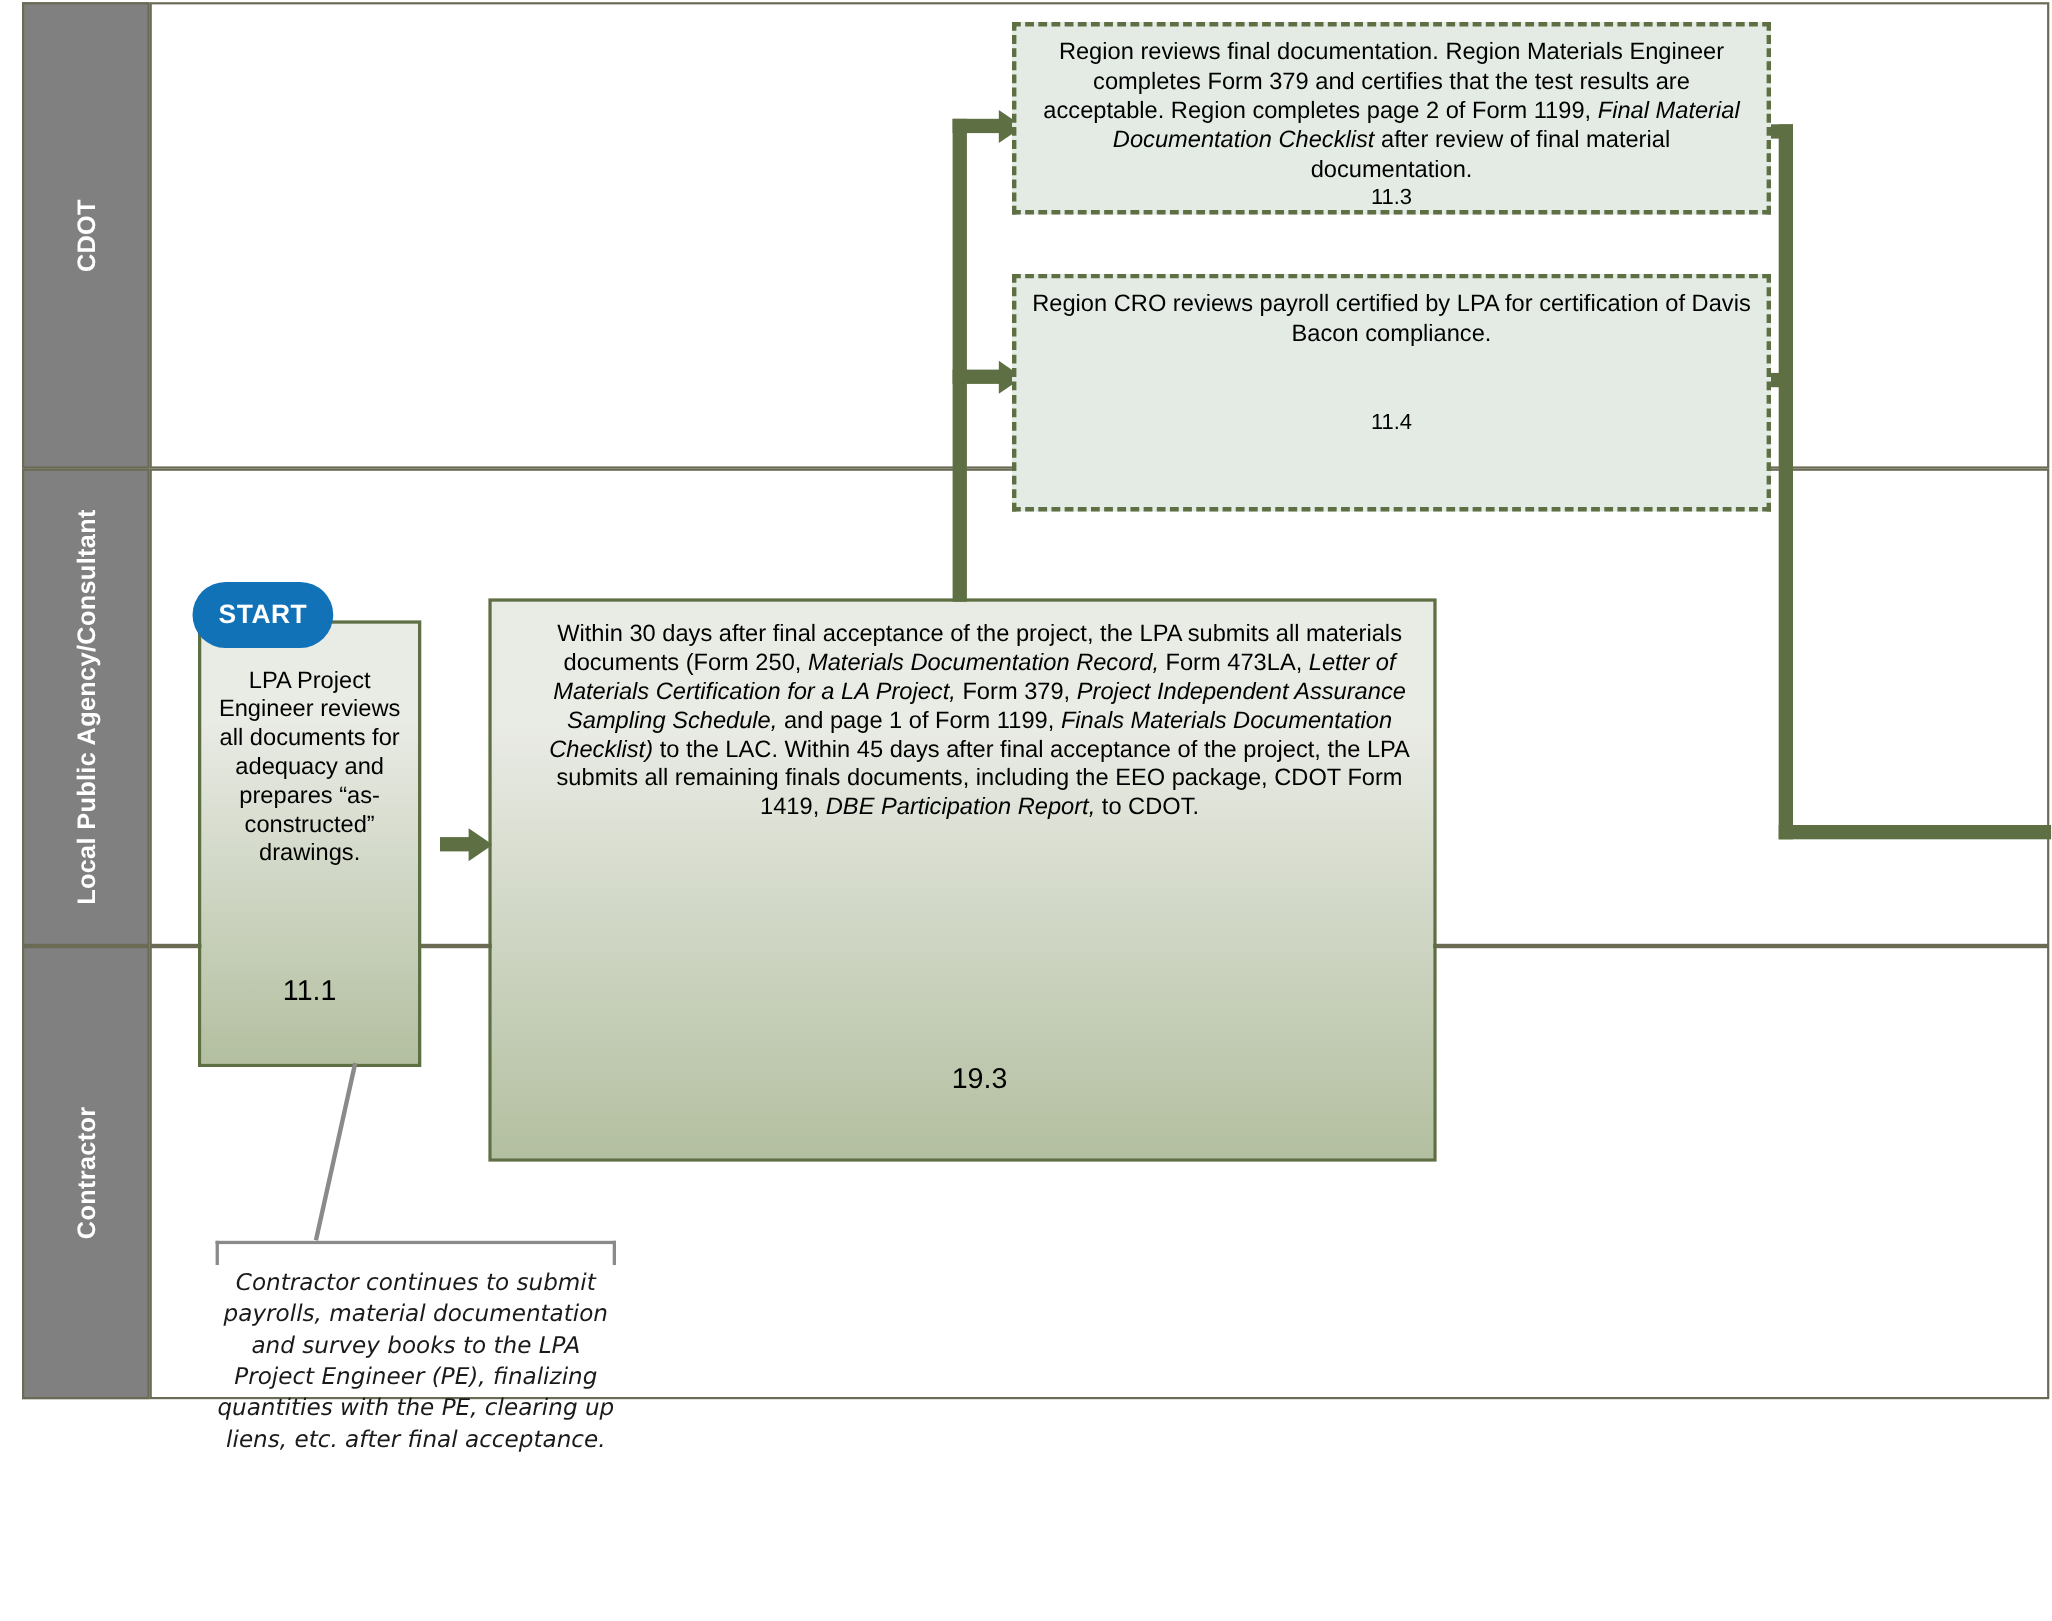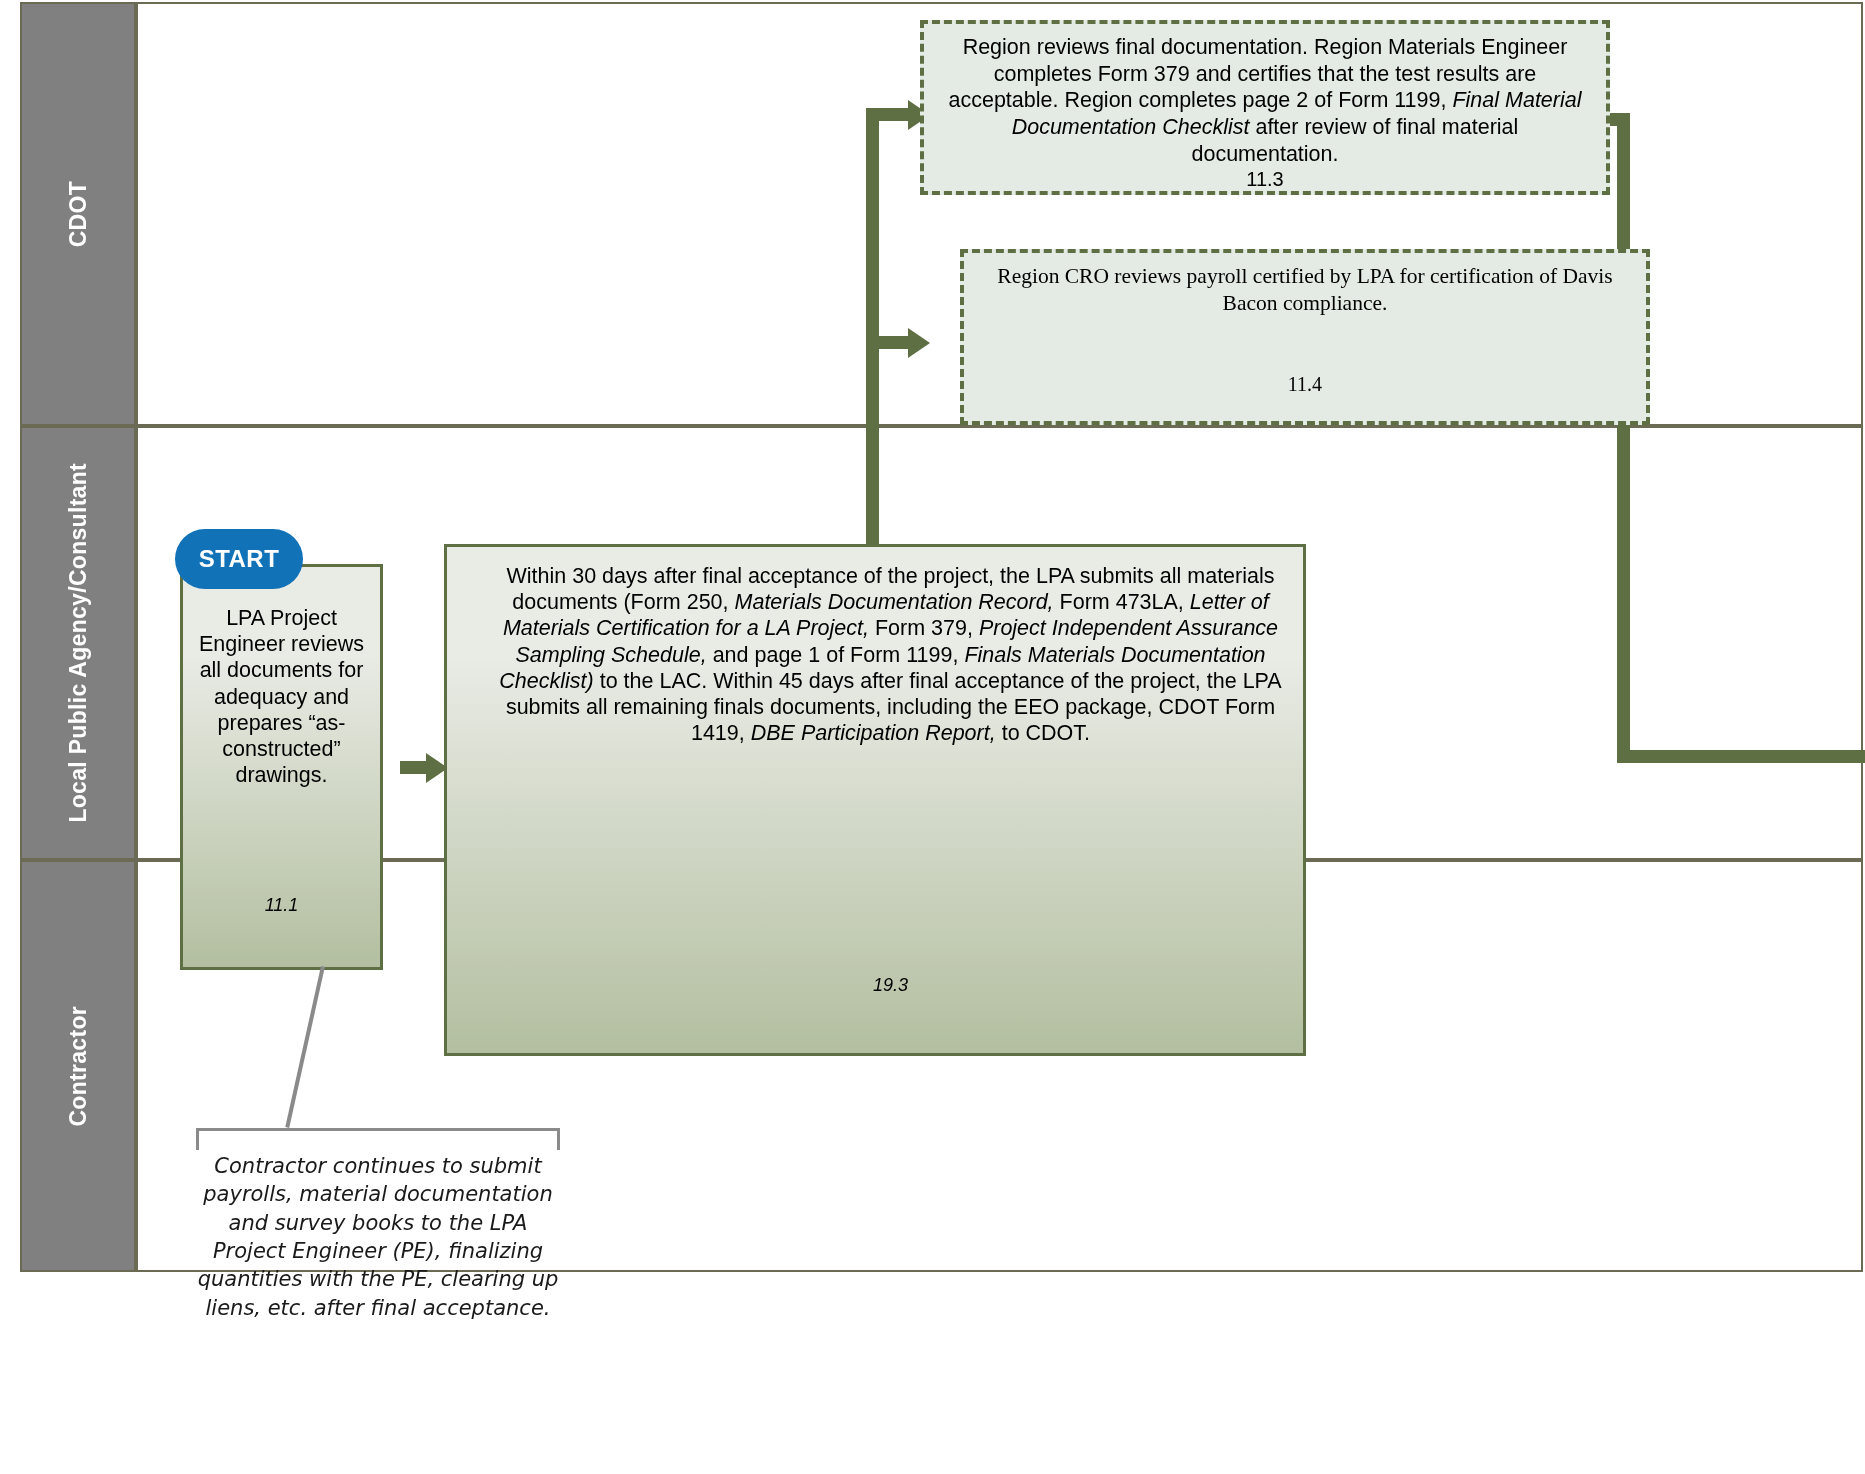--- a/index.html
+++ b/index.html
@@ -48,21 +48,21 @@
     position: absolute;
     box-sizing: border-box;
     border: 3px solid #5f6f44;
     background: linear-gradient(to bottom, #e9ebe5 0%, #e9ebe5 22%, #b3bfa0 100%);
     color: #000;
     text-align: center;
     padding: 8px 10px;
     line-height: 1.22;
   }
   .proc-box .body { font-size: 21.5px; }
-  .proc-box .num  { font-size: 18px; font-style: italic; }
+  .proc-box .num  { font-size: 26px; }
 
   .dashed-box {
     position: absolute;
     box-sizing: border-box;
     border: 4px dashed #5f6f44;
     background: #e3ebe4;
     color: #000;
     text-align: center;
     padding: 10px 14px;
     line-height: 1.24;
@@ -159,21 +159,21 @@
 
   <div class="conn" style="left:1617px; top:750px; width:248px; height:13px;"></div>
 
   <div class="dashed-box" style="left:920px; top:20px; width:690px; height:175px;">
     <div class="body">
       <span>Region reviews final documentation. Region Materials Engineer completes Form 379 and certifies that the test results are acceptable. Region completes page 2 of Form 1199, </span><span class="it">Final Material Documentation Checklist</span><span> after review of final material documentation.</span>
     </div>
     <div class="num">11.3</div>
   </div>
 
-  <div class="dashed-box" style="left:960px; top:249px; width:690px; height:176px;font-family:Liberation Serif, serif;">
+  <div class="dashed-box" style="left:920px; top:249px; width:690px; height:216px;">
     <div class="body">Region CRO reviews payroll certified by LPA for certification of Davis Bacon compliance.</div>
     <div class="num" style="margin-top:56px;">11.4</div>
   </div>
 
   <div class="start-pill" style="left:175px; top:529px; width:128px; height:60px;">
     <span>START</span>
   </div>
 
   <div class="proc-box" style="left:180px; top:564px; width:203px; height:406px; display:flex; flex-direction:column;">
     <div class="body" style="padding-top:30px;">LPA Project Engineer reviews all documents for adequacy and prepares “as-constructed” drawings.</div>

